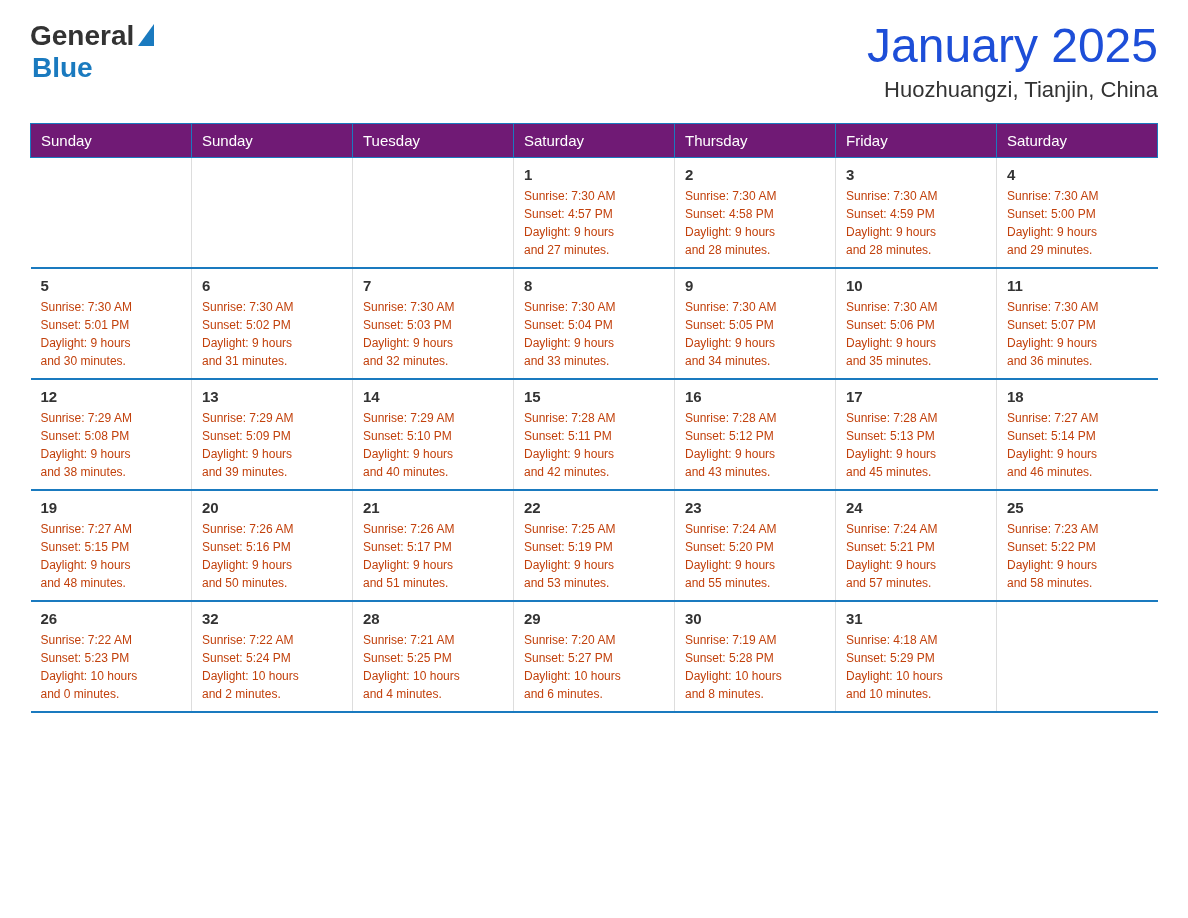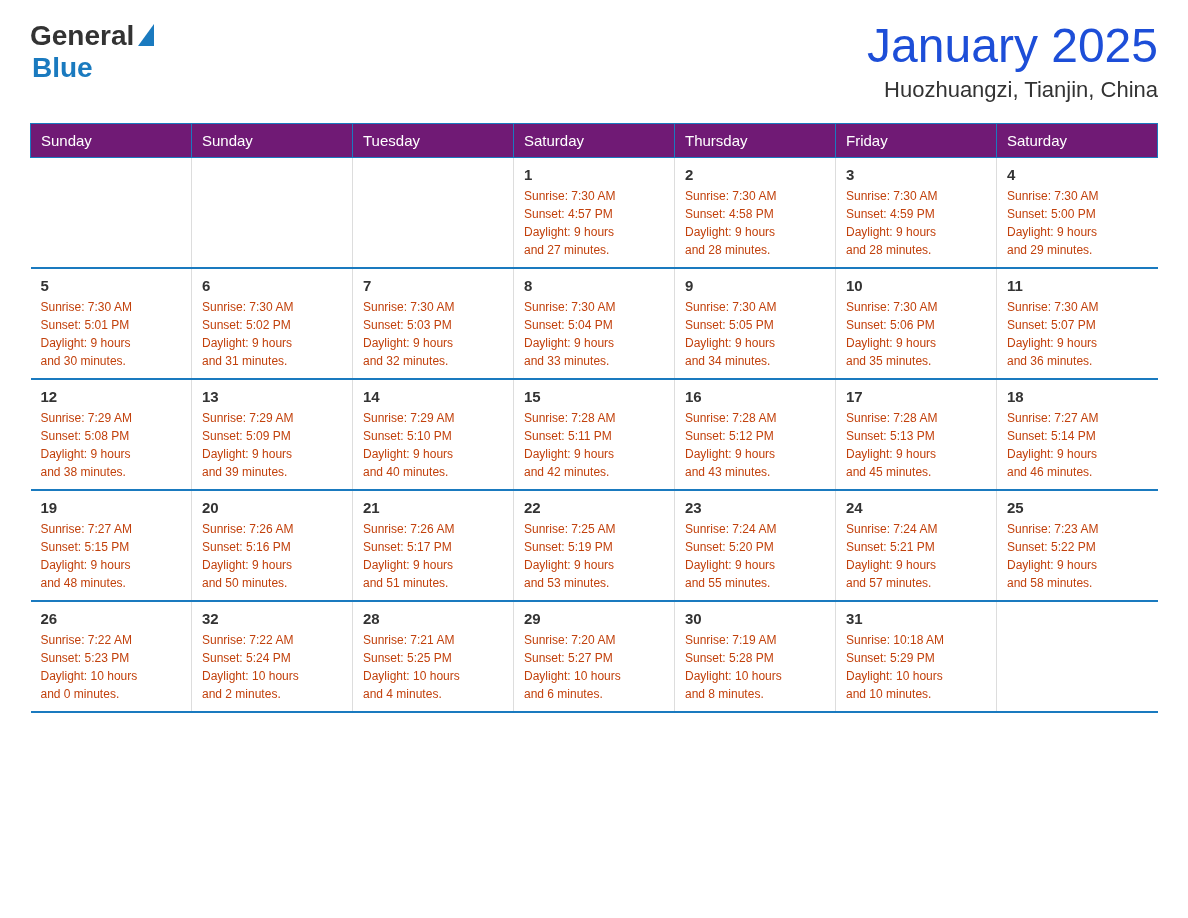--- a/index.html
+++ b/index.html
@@ -350,21 +350,21 @@
         </td>
         <td>
           <span class="day-num">30</span>
           <div class="day-info" style="white-space: pre-line;">Sunrise: 7:19 AM
 Sunset: 5:28 PM
 Daylight: 10 hours
 and 8 minutes.</div>
         </td>
         <td>
           <span class="day-num">31</span>
-          <div class="day-info" style="white-space: pre-line;">Sunrise: 10:18 AM
+          <div class="day-info" style="white-space: pre-line;">Sunrise: 4:18 AM
 Sunset: 5:29 PM
 Daylight: 10 hours
 and 10 minutes.</div>
         </td>
         <td class="empty-cell"></td>
       </tr>
     </tbody>
 </table>
 
 </body></html>

